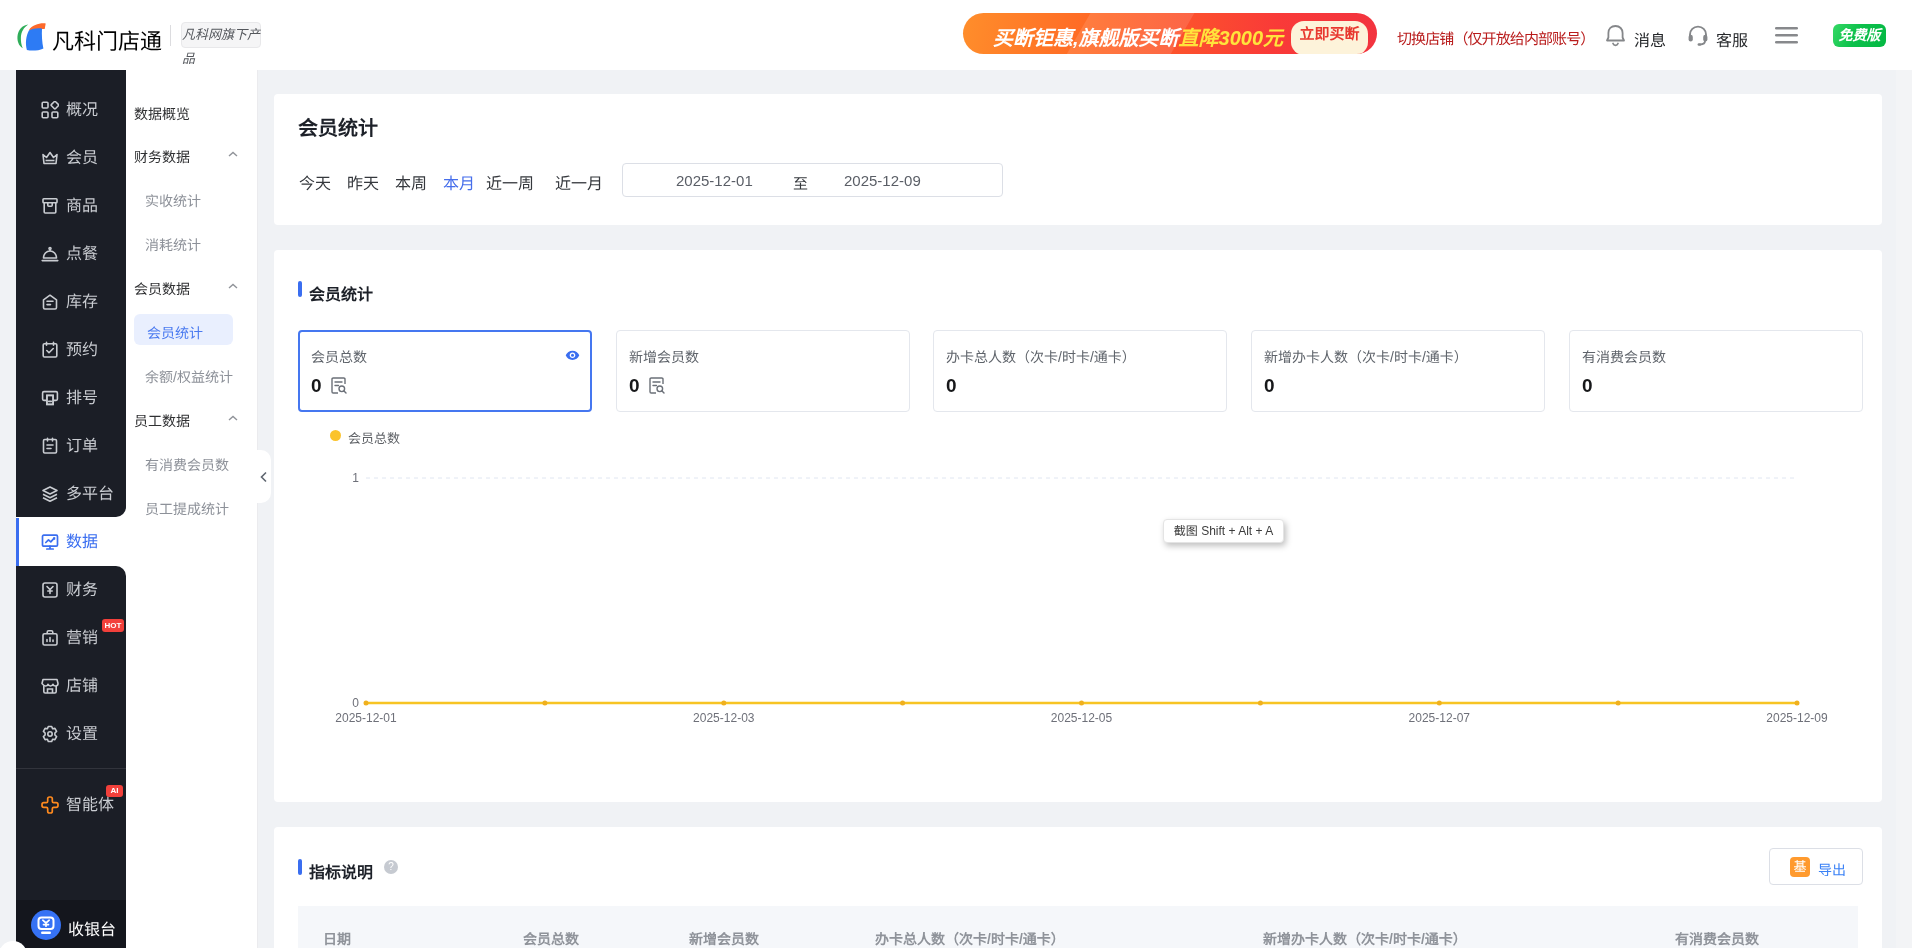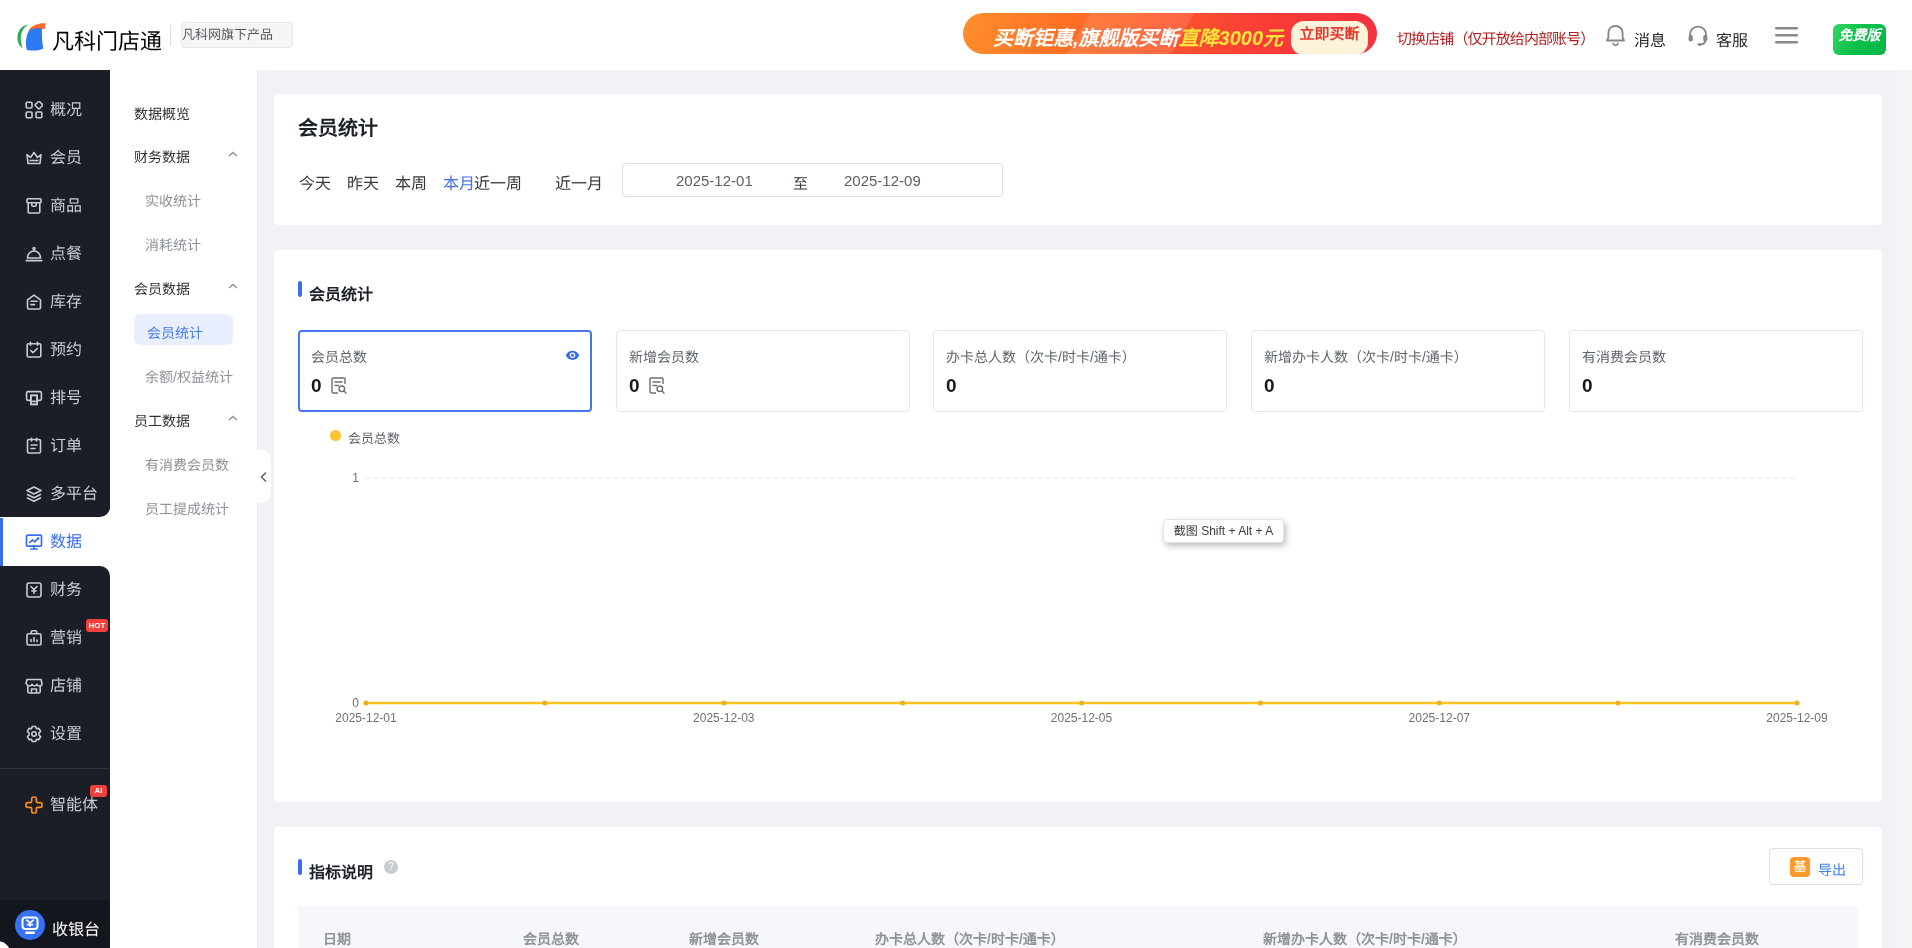--- a/index.html
+++ b/index.html
@@ -3,31 +3,31 @@
 <meta charset="UTF-8">
 <title>会员统计</title>
 <style>
   * { margin:0; padding:0; box-sizing:border-box; }
   html,body { width:1912px; height:948px; overflow:hidden; font-family:"Liberation Sans",sans-serif; background:#f0f2f5; }
   .abs { position:absolute; }
   
   #header { position:absolute; left:0; top:0; width:1912px; height:70px; background:#fff; z-index:30; }
   #logo-text { position:absolute; left:52px; top:23px; font-size:22px; font-weight:500; color:#000000; letter-spacing:0px;}
   #logo-sep { position:absolute; left:170px; top:25px; width:1px; height:21px; background:#dcdcdf; }
-  #logo-badge { position:absolute; left:181px; top:22px; width:112px; height:26px; background:#f5f5f6; border:1px solid #e8e8ea; border-radius:4px; font-size:13px; color:#54575c; line-height:24px; }
+  #logo-badge { position:absolute; left:181px; top:22px; width:80px; height:26px; background:#f5f5f6; border:1px solid #e8e8ea; border-radius:4px; font-size:13px; color:#54575c; line-height:24px;font-style:italic; }
   
   #promo { position:absolute; left:963px; top:13px; width:414px; height:41px; border-radius:21px; background:linear-gradient(100deg,#ff8e2b 0%,#ff6424 35%,#f93a38 75%,#f2333f 100%); overflow:hidden; }
   #promo .shine { position:absolute; left:120px; top:-30px; width:90px; height:110px; background:rgba(255,255,255,0.12); transform:rotate(30deg); }
   #promo-text { position:absolute; left:30px; top:9px; font-size:20px; font-weight:700; font-style:italic; color:#fff; white-space:nowrap; letter-spacing:0px;}
   #promo-text .yel { color:#ffe43c; }
   #promo-btn { position:absolute; right:9px; top:8px; width:77px; height:34px; background:#fdf3da; border-radius:13px; font-size:15px; font-weight:700; color:#e8382f; text-align:center; line-height:25px; }
   #switch-shop { position:absolute; left:1397px; top:27px; font-size:15px; letter-spacing:-0.9px; color:#b91c1c; }
   .htxt { position:absolute; top:27px; font-size:16px; color:#26282b; }
   
-  #sidebar { position:absolute; left:0; top:70px; width:110px; height:797px; background:#fff; z-index:20; }
+  #sidebar { position:absolute; left:16px; top:70px; width:110px; height:797px; background:#fff; z-index:20; }
   #sb-top { position:absolute; left:0; top:0; width:110px; height:447px; background:#1b1e26; border-bottom-right-radius:10px; }
   #sb-bottom { position:absolute; left:0; top:496px; width:110px; height:382px; background:#1b1e26; border-top-right-radius:10px; }
   #sb-active-bar { position:absolute; left:0; top:448px; width:3px; height:48px; background:#3a6ef0; }
   .sb-item { position:absolute; left:0; width:110px; height:48px; color:#c9ccd1; }
   .sb-item .ic { position:absolute; left:25px; top:15px; width:18px; height:18px; }
   .sb-item .tx { position:absolute; left:50px; top:15px; font-size:16px; line-height:18px; }
   .sb-item svg { display:block; width:18px; height:18px; }
   .sb-active { color:#3a6ef0; }
   #sb-divider { position:absolute; left:0; top:698px; width:110px; height:1px; background:rgba(255,255,255,0.10); }
   .badge { position:absolute; background:#f2403b; color:#fff; border-radius:3px; font-weight:700; text-align:center; }
@@ -103,21 +103,21 @@
     <rect x="16.2" y="10.8" width="4.2" height="6.8" rx="2.1" fill="#85878a" stroke="none"></rect>
     <path d="M18 17 C18 19.2 16 20.3 13.2 20.5" stroke-linecap="round"></path>
     <rect x="10.6" y="19.3" width="3.4" height="2.4" rx="1.2" fill="#85878a" stroke="none"></rect>
   </svg>
   <div class="htxt" style="left:1716px">客服</div>
   <svg class="abs" style="left:1775px;top:27px" width="23" height="17" viewBox="0 0 23 17">
     <rect x="0" y="0" width="23" height="2.6" rx="1.3" fill="#87898c"></rect>
     <rect x="0" y="7" width="23" height="2.6" rx="1.3" fill="#87898c"></rect>
     <rect x="0" y="14" width="23" height="2.6" rx="1.3" fill="#87898c"></rect>
   </svg>
-  <div class="abs" style="left:1833px;top:24px;width:53px;height:31px;border-radius:6px;background:linear-gradient(115deg,#35d965 0%,#0cc04b 45%,#04b843 100%);color:#fff;font-size:14px;font-weight:700;font-style:italic;text-align:center;line-height:23px;">免费版</div>
+  <div class="abs" style="left:1833px;top:24px;width:53px;height:23px;border-radius:6px;background:linear-gradient(115deg,#35d965 0%,#0cc04b 45%,#04b843 100%);color:#fff;font-size:14px;font-weight:700;font-style:italic;text-align:center;line-height:23px;">免费版</div>
 </div>
 
 <div id="sidebar">
   <div id="sb-top"></div>
   <div id="sb-bottom"></div>
   <div id="sb-active-bar"></div>
   <div id="sb-divider"></div>
   <div id="cashier"></div>
 
   <div class="sb-item" style="top:16px">
@@ -279,21 +279,21 @@
   </div>
 </div>
 
 <div id="main">
   <div class="card" id="card1">
     <h1>会员统计</h1>
     <div class="filter" style="left:25px">今天</div>
     <div class="filter" style="left:73px">昨天</div>
     <div class="filter" style="left:121px">本周</div>
     <div class="filter on" style="left:169px">本月</div>
-    <div class="filter" style="left:200px">近一周</div>
+    <div class="filter" style="left:212px">近一周</div>
     <div class="filter" style="left:281px">近一月</div>
     <div id="dateinput">
       <span style="left:53px">2025-12-01</span>
       <span style="left:170px;color:#35383d">至</span>
       <span style="left:221px">2025-12-09</span>
     </div>
   </div>
 
   <div class="card" id="card2">
     <div class="sec-bar" style="top:31px"></div>

